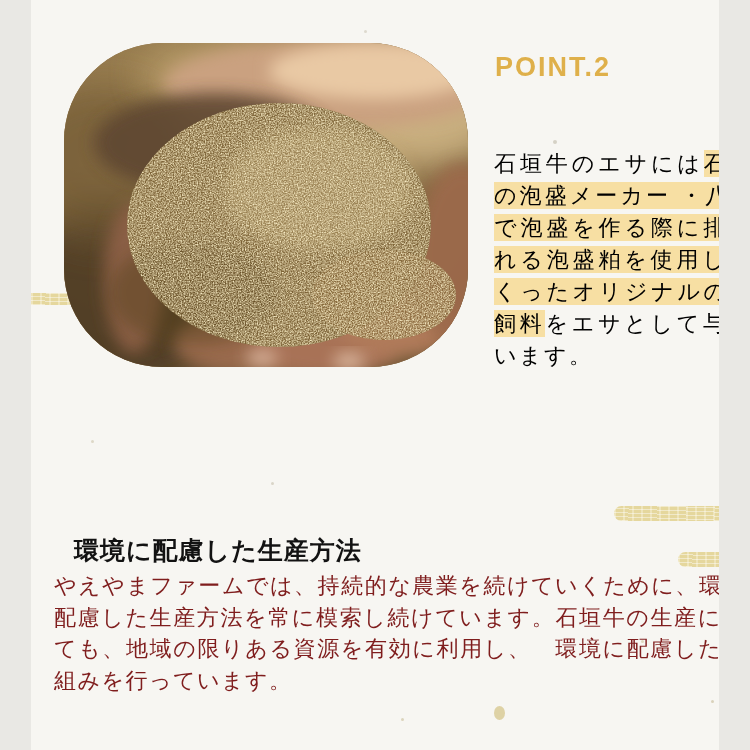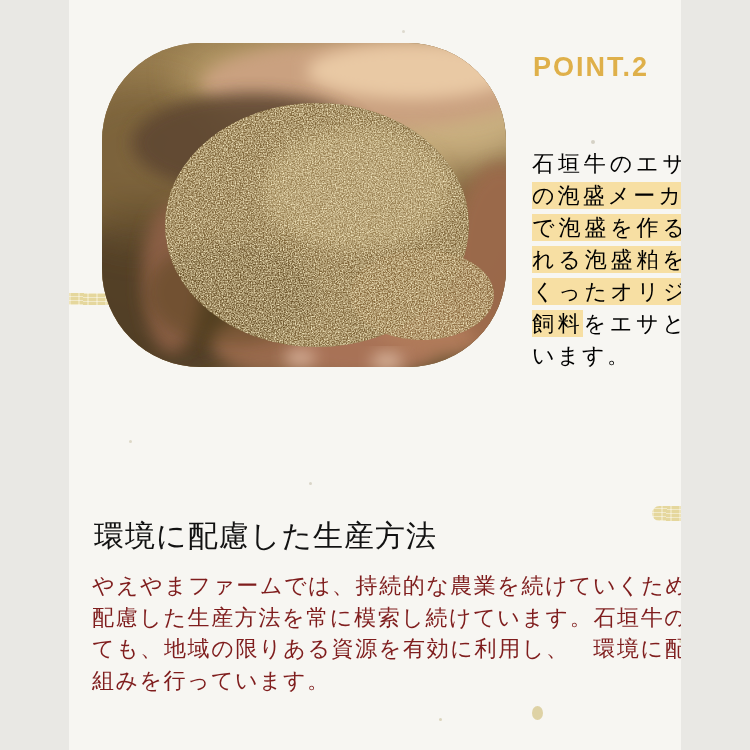--- a/index.html
+++ b/index.html
@@ -2,21 +2,21 @@
 <html><head>
 <meta charset="utf-8">
 <style>
   html,body{margin:0;padding:0;}
   body{
     font-family:"Liberation Sans","DejaVu Sans",sans-serif;
     background:#e9e8e4;
   }
   .canvas{
     position:relative;
-    width:612px;height:750px;
+    width:688px;height:750px;
     margin:0 auto;
     background:#f7f6f2;
     overflow:hidden;
   }
   
   .speckle{position:absolute;border-radius:50%;opacity:.75;}
   
   .gold-tex{
     background-color:#e5d79d;
     background-image:
@@ -63,22 +63,22 @@
   }
   
   .benefit{
     position:absolute;left:23px;top:388px;width:714px;margin:0;
     font-size:23px;line-height:35px;letter-spacing:.5px;font-weight:600;
     color:#141414;text-align:justify;
   }
   .red-em{color:#e50012;font-weight:700;}
   
   .env-heading{
-    position:absolute;left:25px;top:516px;margin:0;
-    font-size:30px;font-weight:400;letter-spacing:1px;
+    position:absolute;left:25px;top:516px;margin:18px;
+    font-size:25px;font-weight:700;letter-spacing:1px;
     color:#121212;white-space:nowrap;
   }
   .env-body{
     position:absolute;left:23px;top:570px;width:716px;margin:0;
     font-size:22px;line-height:31.5px;letter-spacing:1.5px;font-weight:500;
     color:#7f1d1d;text-align:justify;
   }
 </style>
 </head>
 <body>

